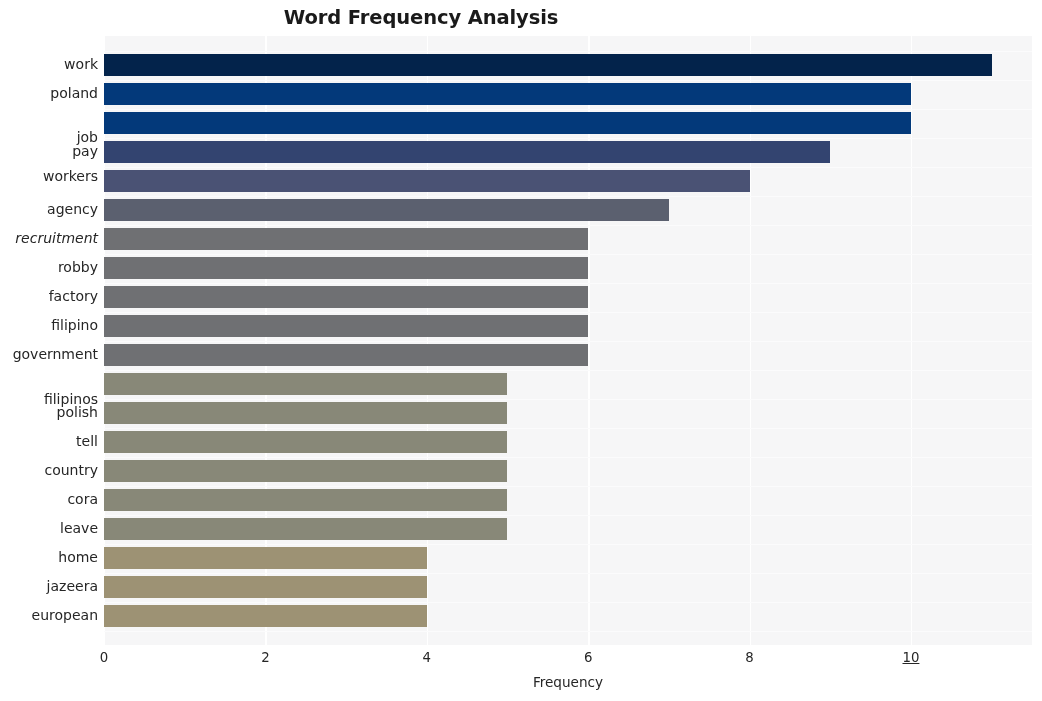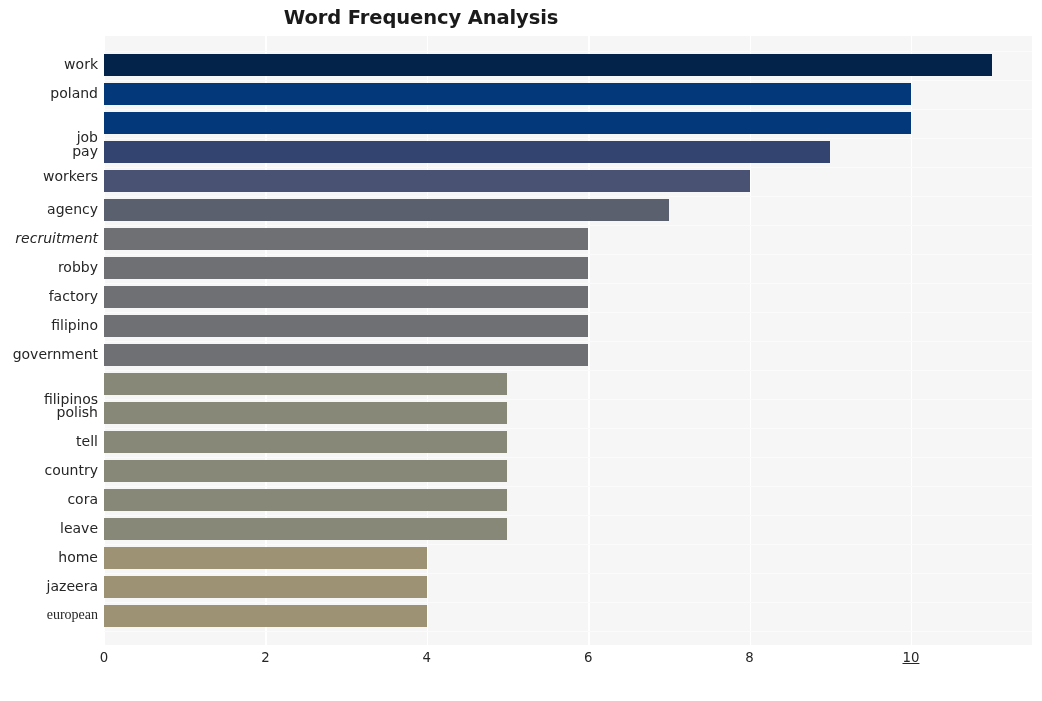--- a/index.html
+++ b/index.html
@@ -161,25 +161,26 @@
       <div class="ytick-label" style="top: 281px;">filipino</div>
       <div class="ytick-label" style="top: 310px;">government</div>
       <div class="ytick-label" style="top: 339px; margin-top: 16px;">filipinos</div>
       <div class="ytick-label" style="top: 368px;">polish</div>
       <div class="ytick-label" style="top: 397px;">tell</div>
       <div class="ytick-label" style="top: 426px;">country</div>
       <div class="ytick-label" style="top: 455px;">cora</div>
       <div class="ytick-label" style="top: 484px;">leave</div>
       <div class="ytick-label" style="top: 513px;">home</div>
       <div class="ytick-label" style="top: 542px;">jazeera</div>
-      <div class="ytick-label" style="top: 571px; font-family: Liberation Serif, serif;">european</div>
+      <div class="ytick-label" style="top: 571px;">european</div>
     </div>
 
   <div id="xticks"></div>
 
+  <div id="xaxis-title">Frequency</div>
 
 <div class="xtick-label" style="left: 104px;">0</div>
     <div class="xtick-label" style="left: 265.391px;">2</div>
     <div class="xtick-label" style="left: 426.783px;">4</div>
     <div class="xtick-label" style="left: 588.174px;">6</div>
     <div class="xtick-label" style="left: 749.565px;">8</div>
     <div class="xtick-label" style="left: 910.957px; text-decoration: underline;">10</div>
   </div>
 
 </body></html>

